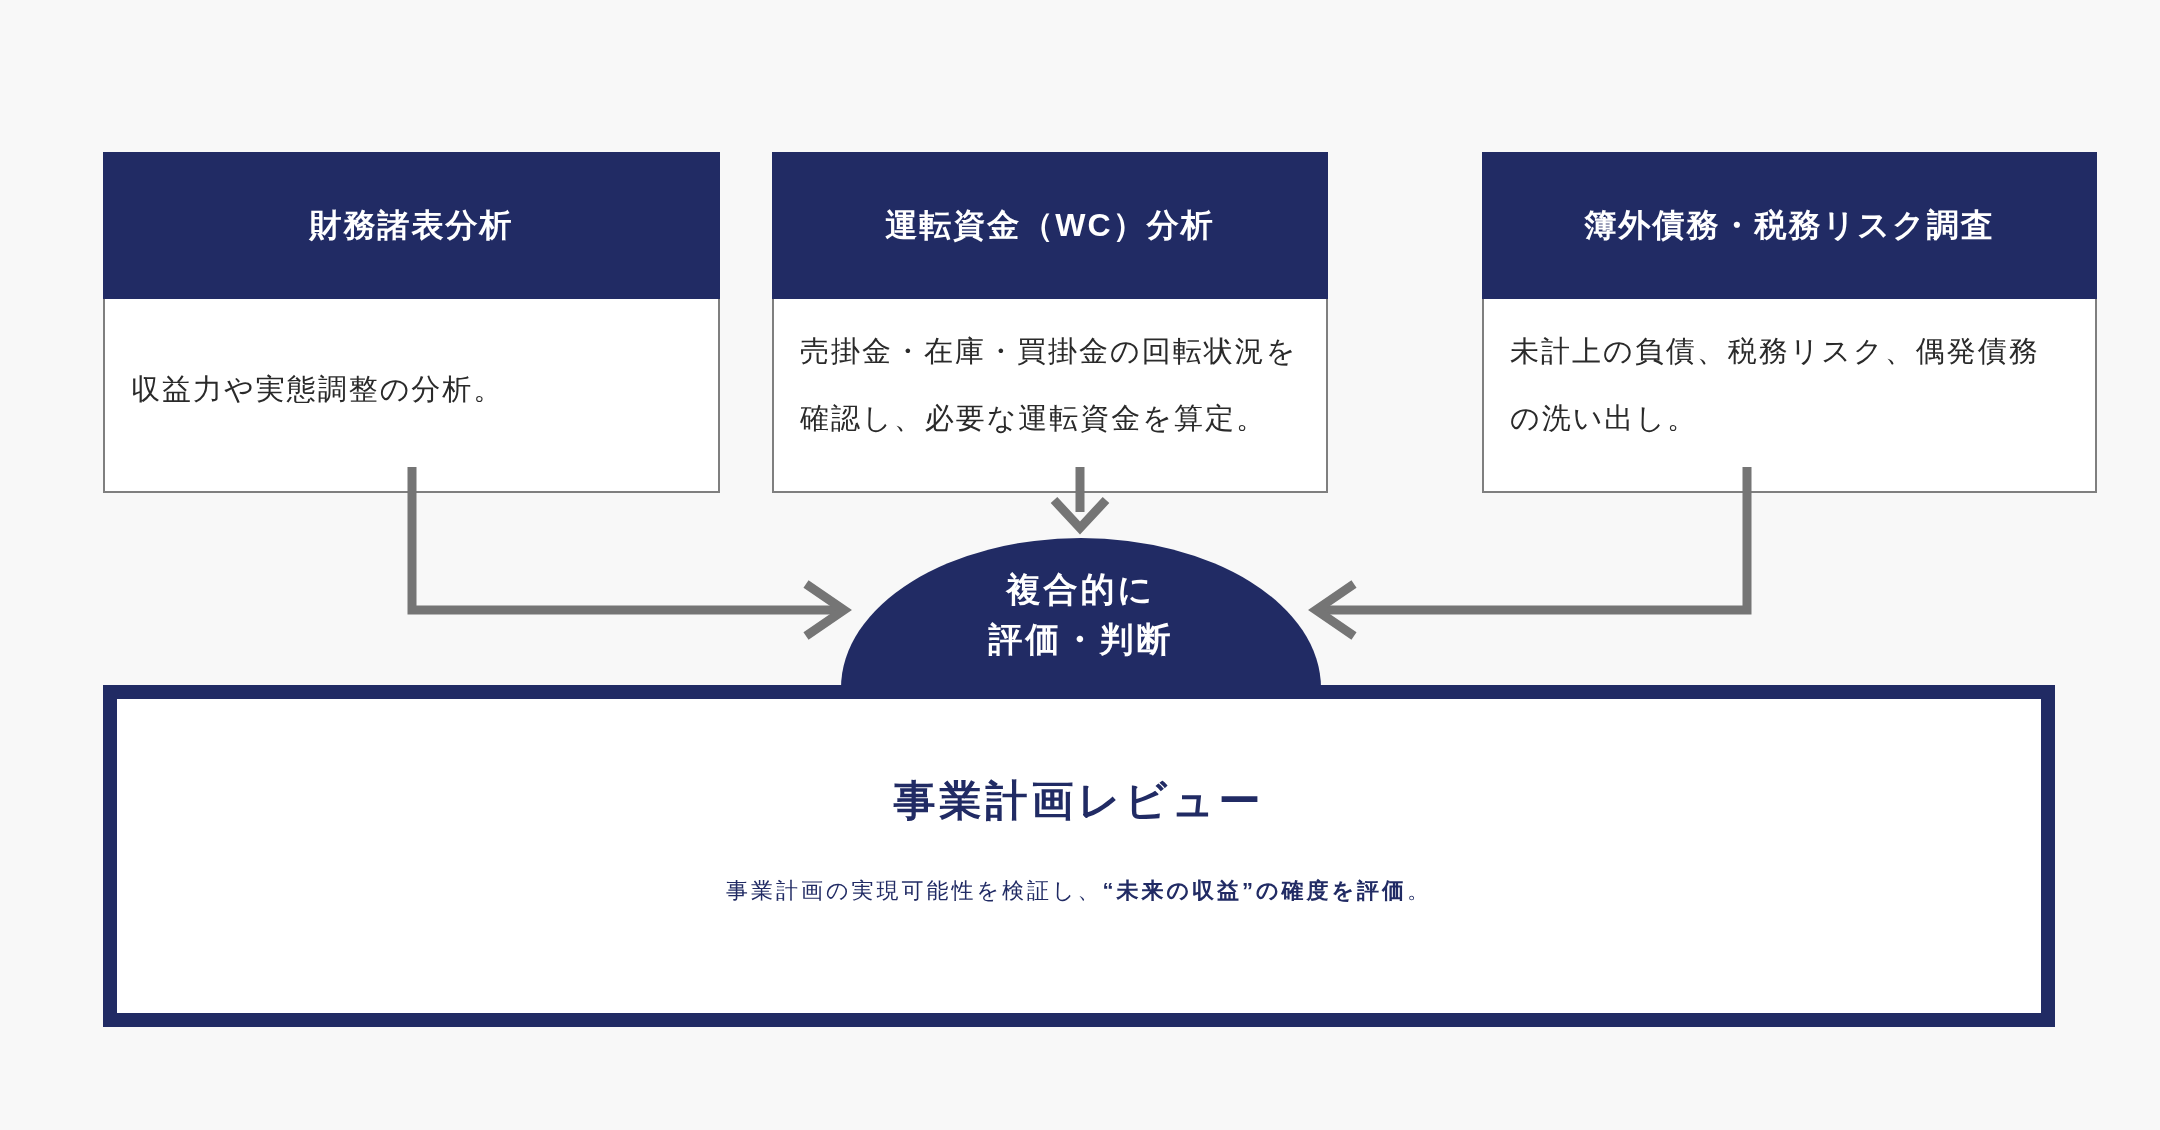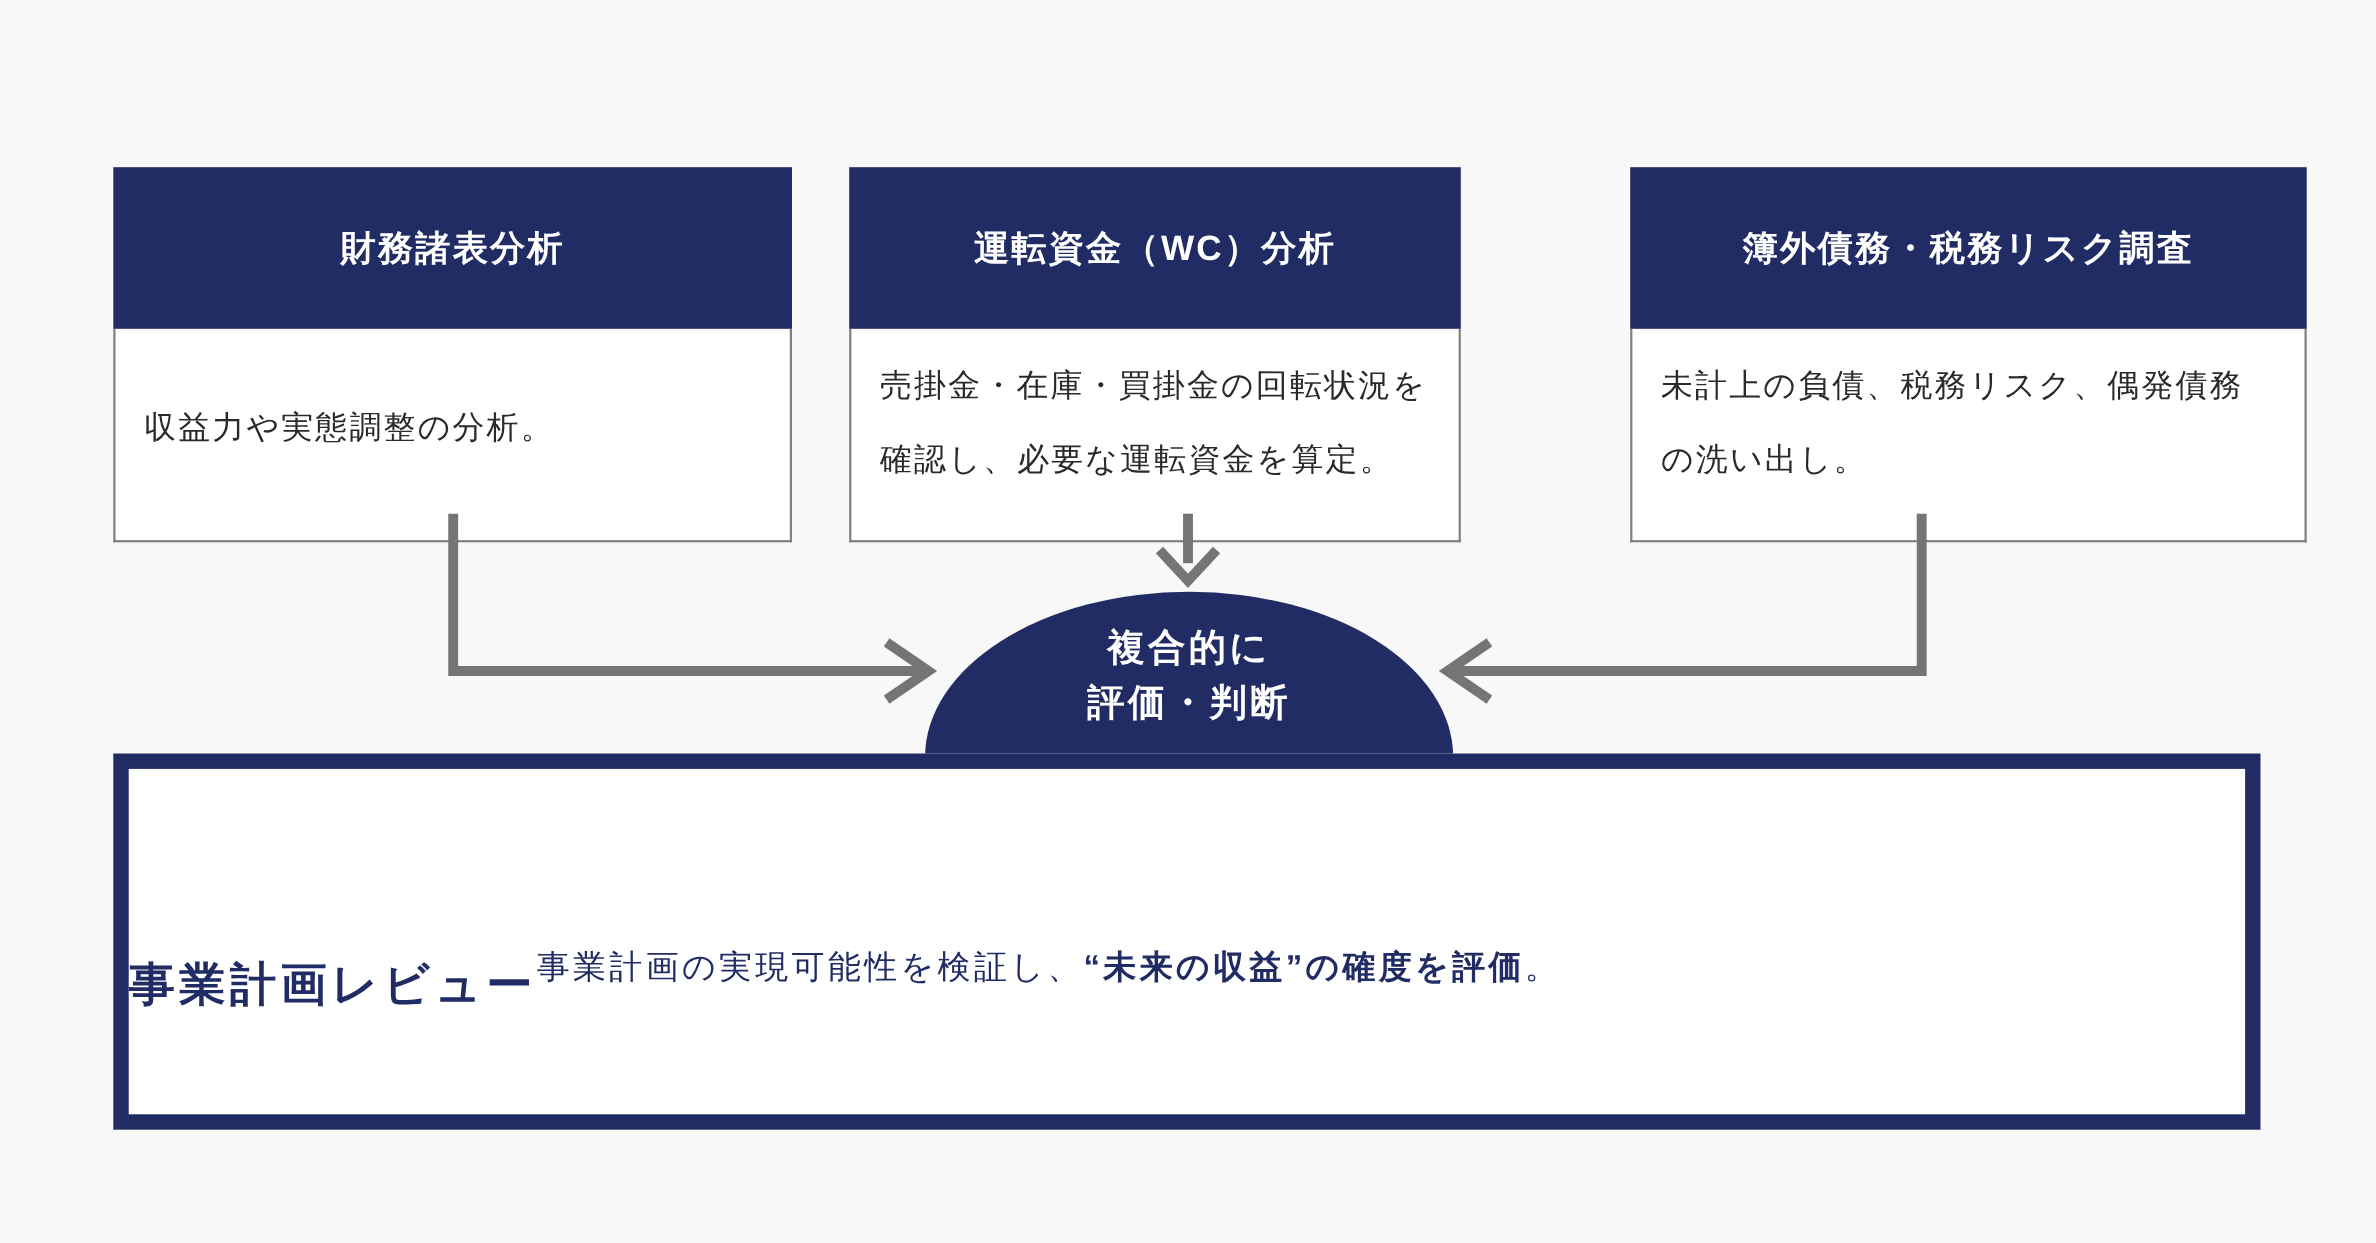--- a/index.html
+++ b/index.html
@@ -33,28 +33,28 @@
     position:absolute;left:841px;top:538px;width:480px;height:300px;
     background:#212b64;border-radius:50%;z-index:2;
     color:#ffffff;text-align:center;
     font-size:34px;font-weight:bold;letter-spacing:3px;line-height:50px;
     padding-top:26px;box-sizing:border-box;
   }
   
   .result-box{
     position:absolute;left:103px;top:685px;width:1952px;height:342px;
     box-sizing:border-box;background:#ffffff;border:14px solid #212b64;
-    z-index:3;display:flex;flex-direction:row;align-items:center;
+    z-index:3;display:flex;flex-direction:column;align-items:center;
   }
   .result-title{
     margin-top:78px;color:#212b64;font-size:42px;font-weight:bold;
     letter-spacing:4px;line-height:48px;
   }
   .result-subtitle{
-    margin-top:48px;color:#212b64;font-size:30px;letter-spacing:3px;line-height:36px;
+    margin-top:48px;color:#212b64;font-size:22px;letter-spacing:3px;line-height:36px;
   }
   .result-subtitle b{font-weight:bold;}
 </style>
 </head>
 <body>
 
 <div class="card" id="card-1">
   <div class="card-header">財務諸表分析</div>
   <div class="card-body">
     <div class="line2">収益力や実態調整の分析。</div>

